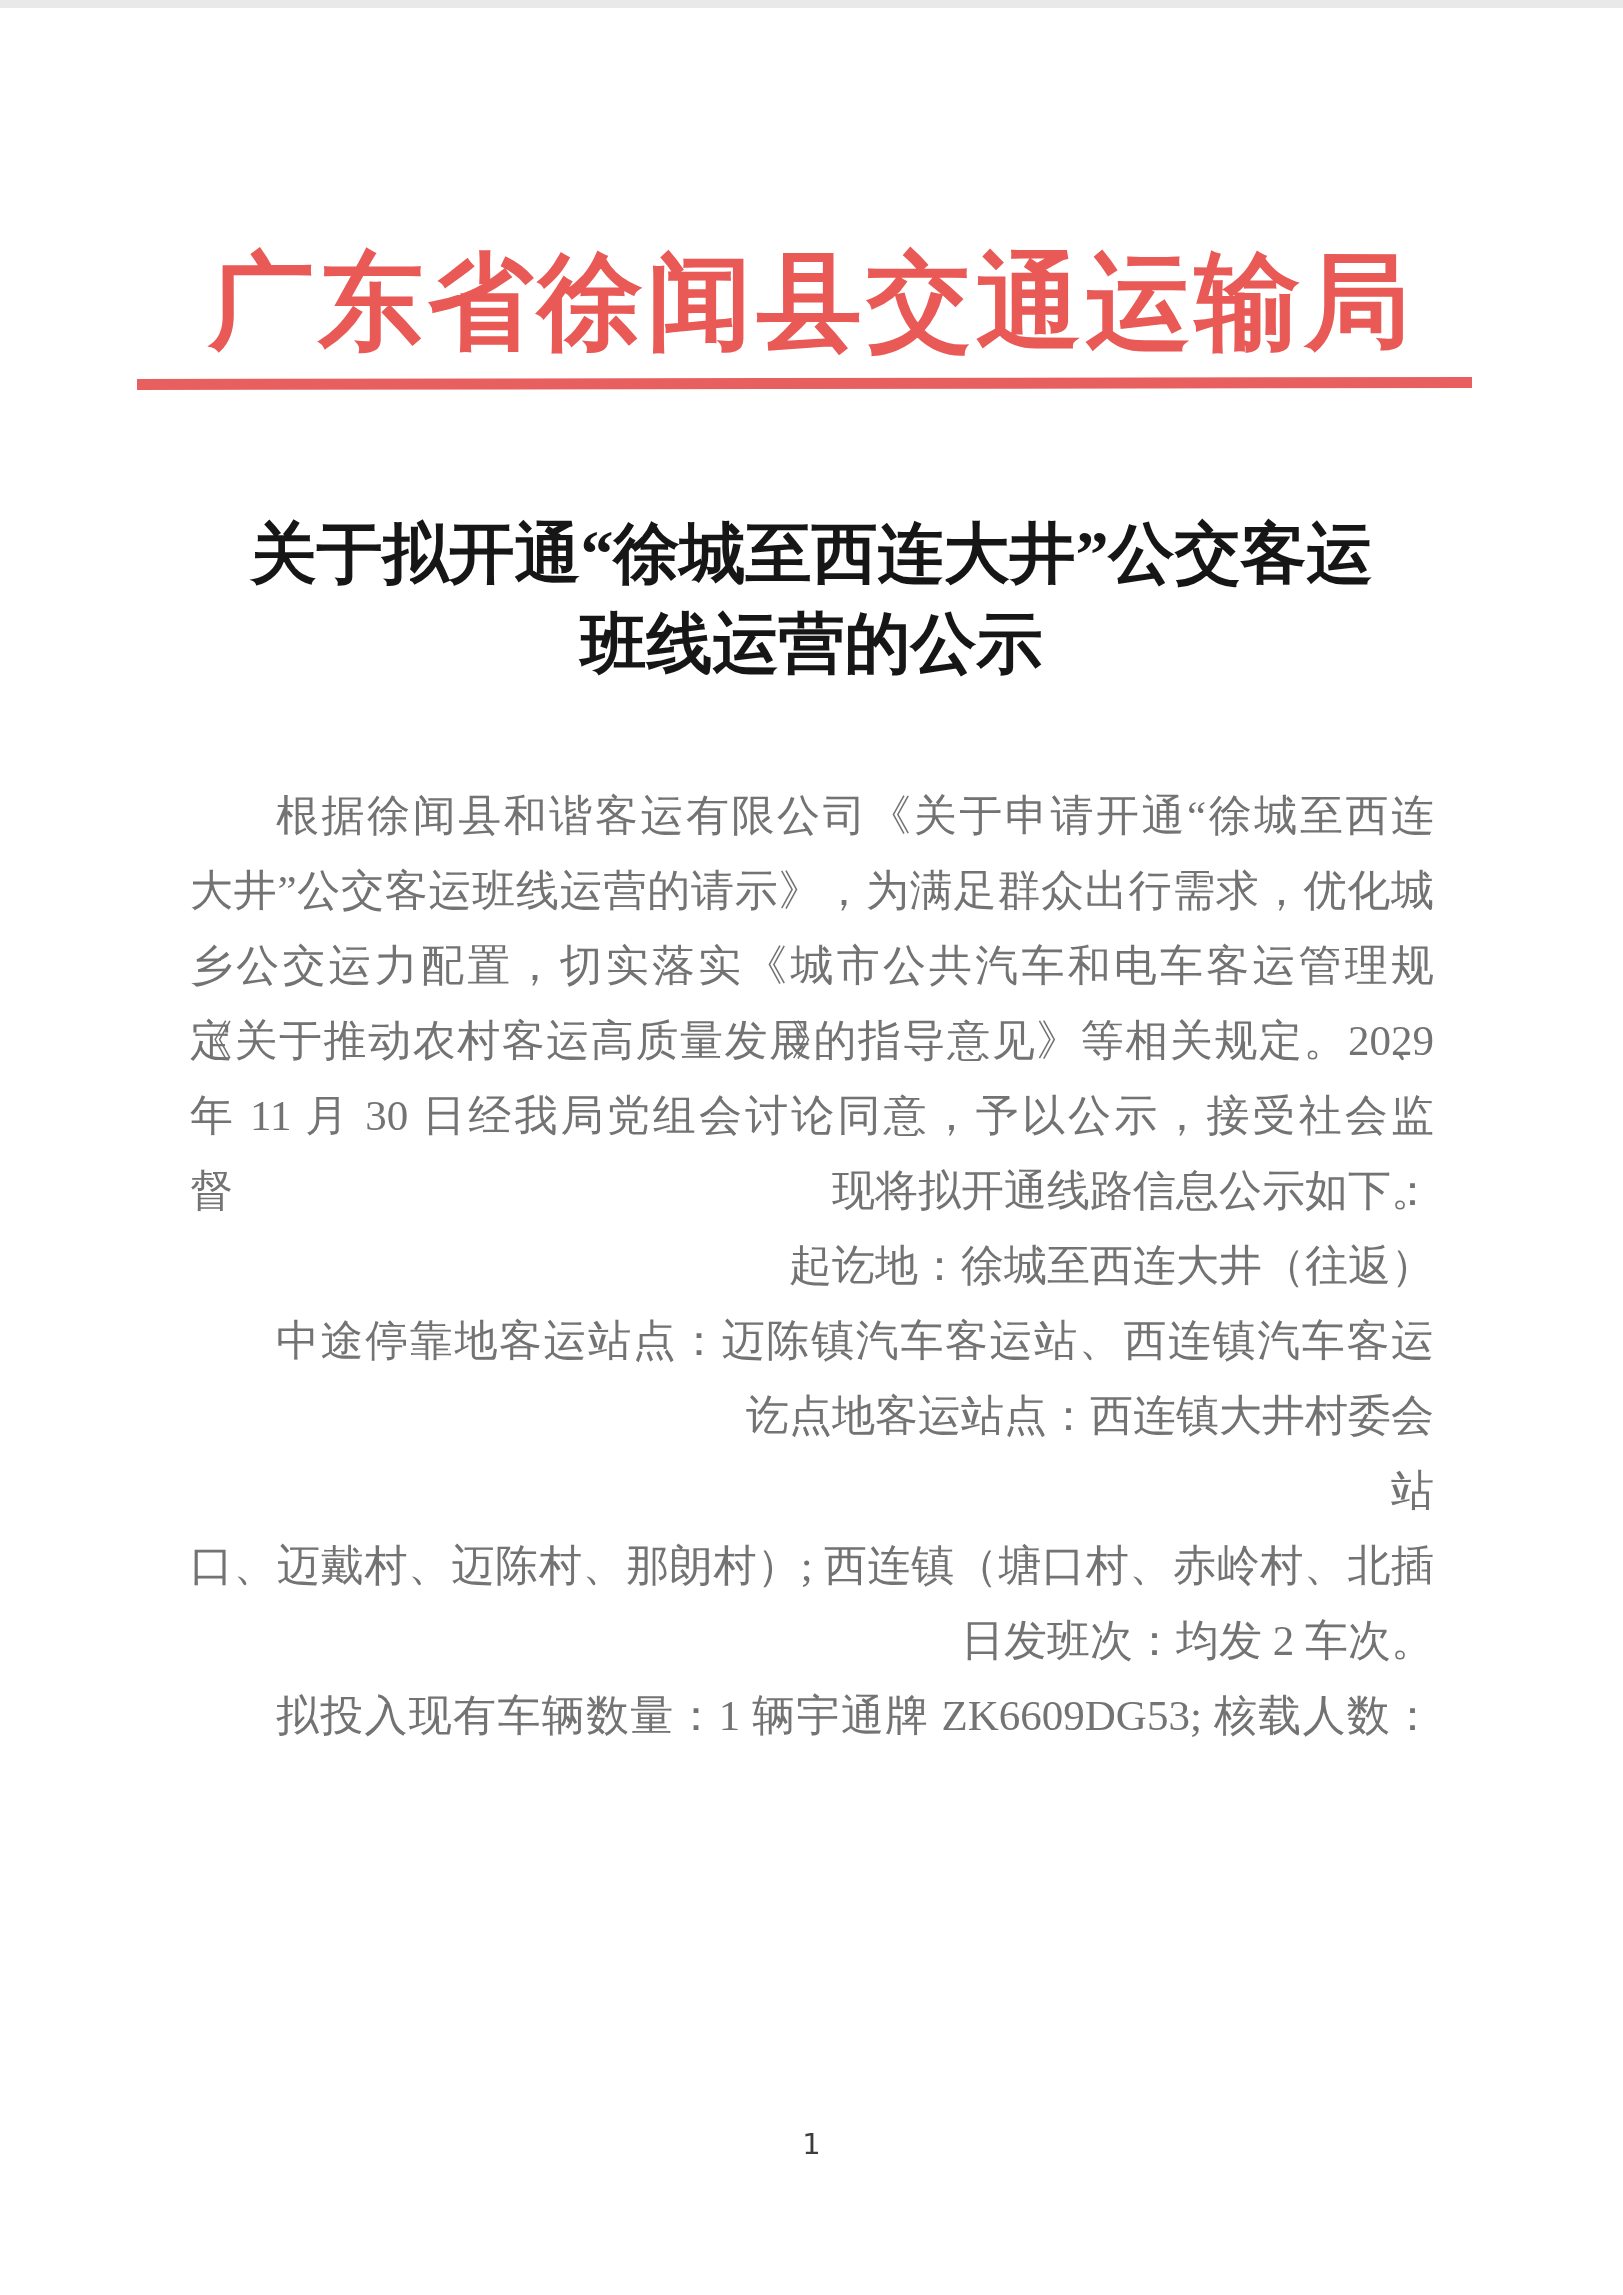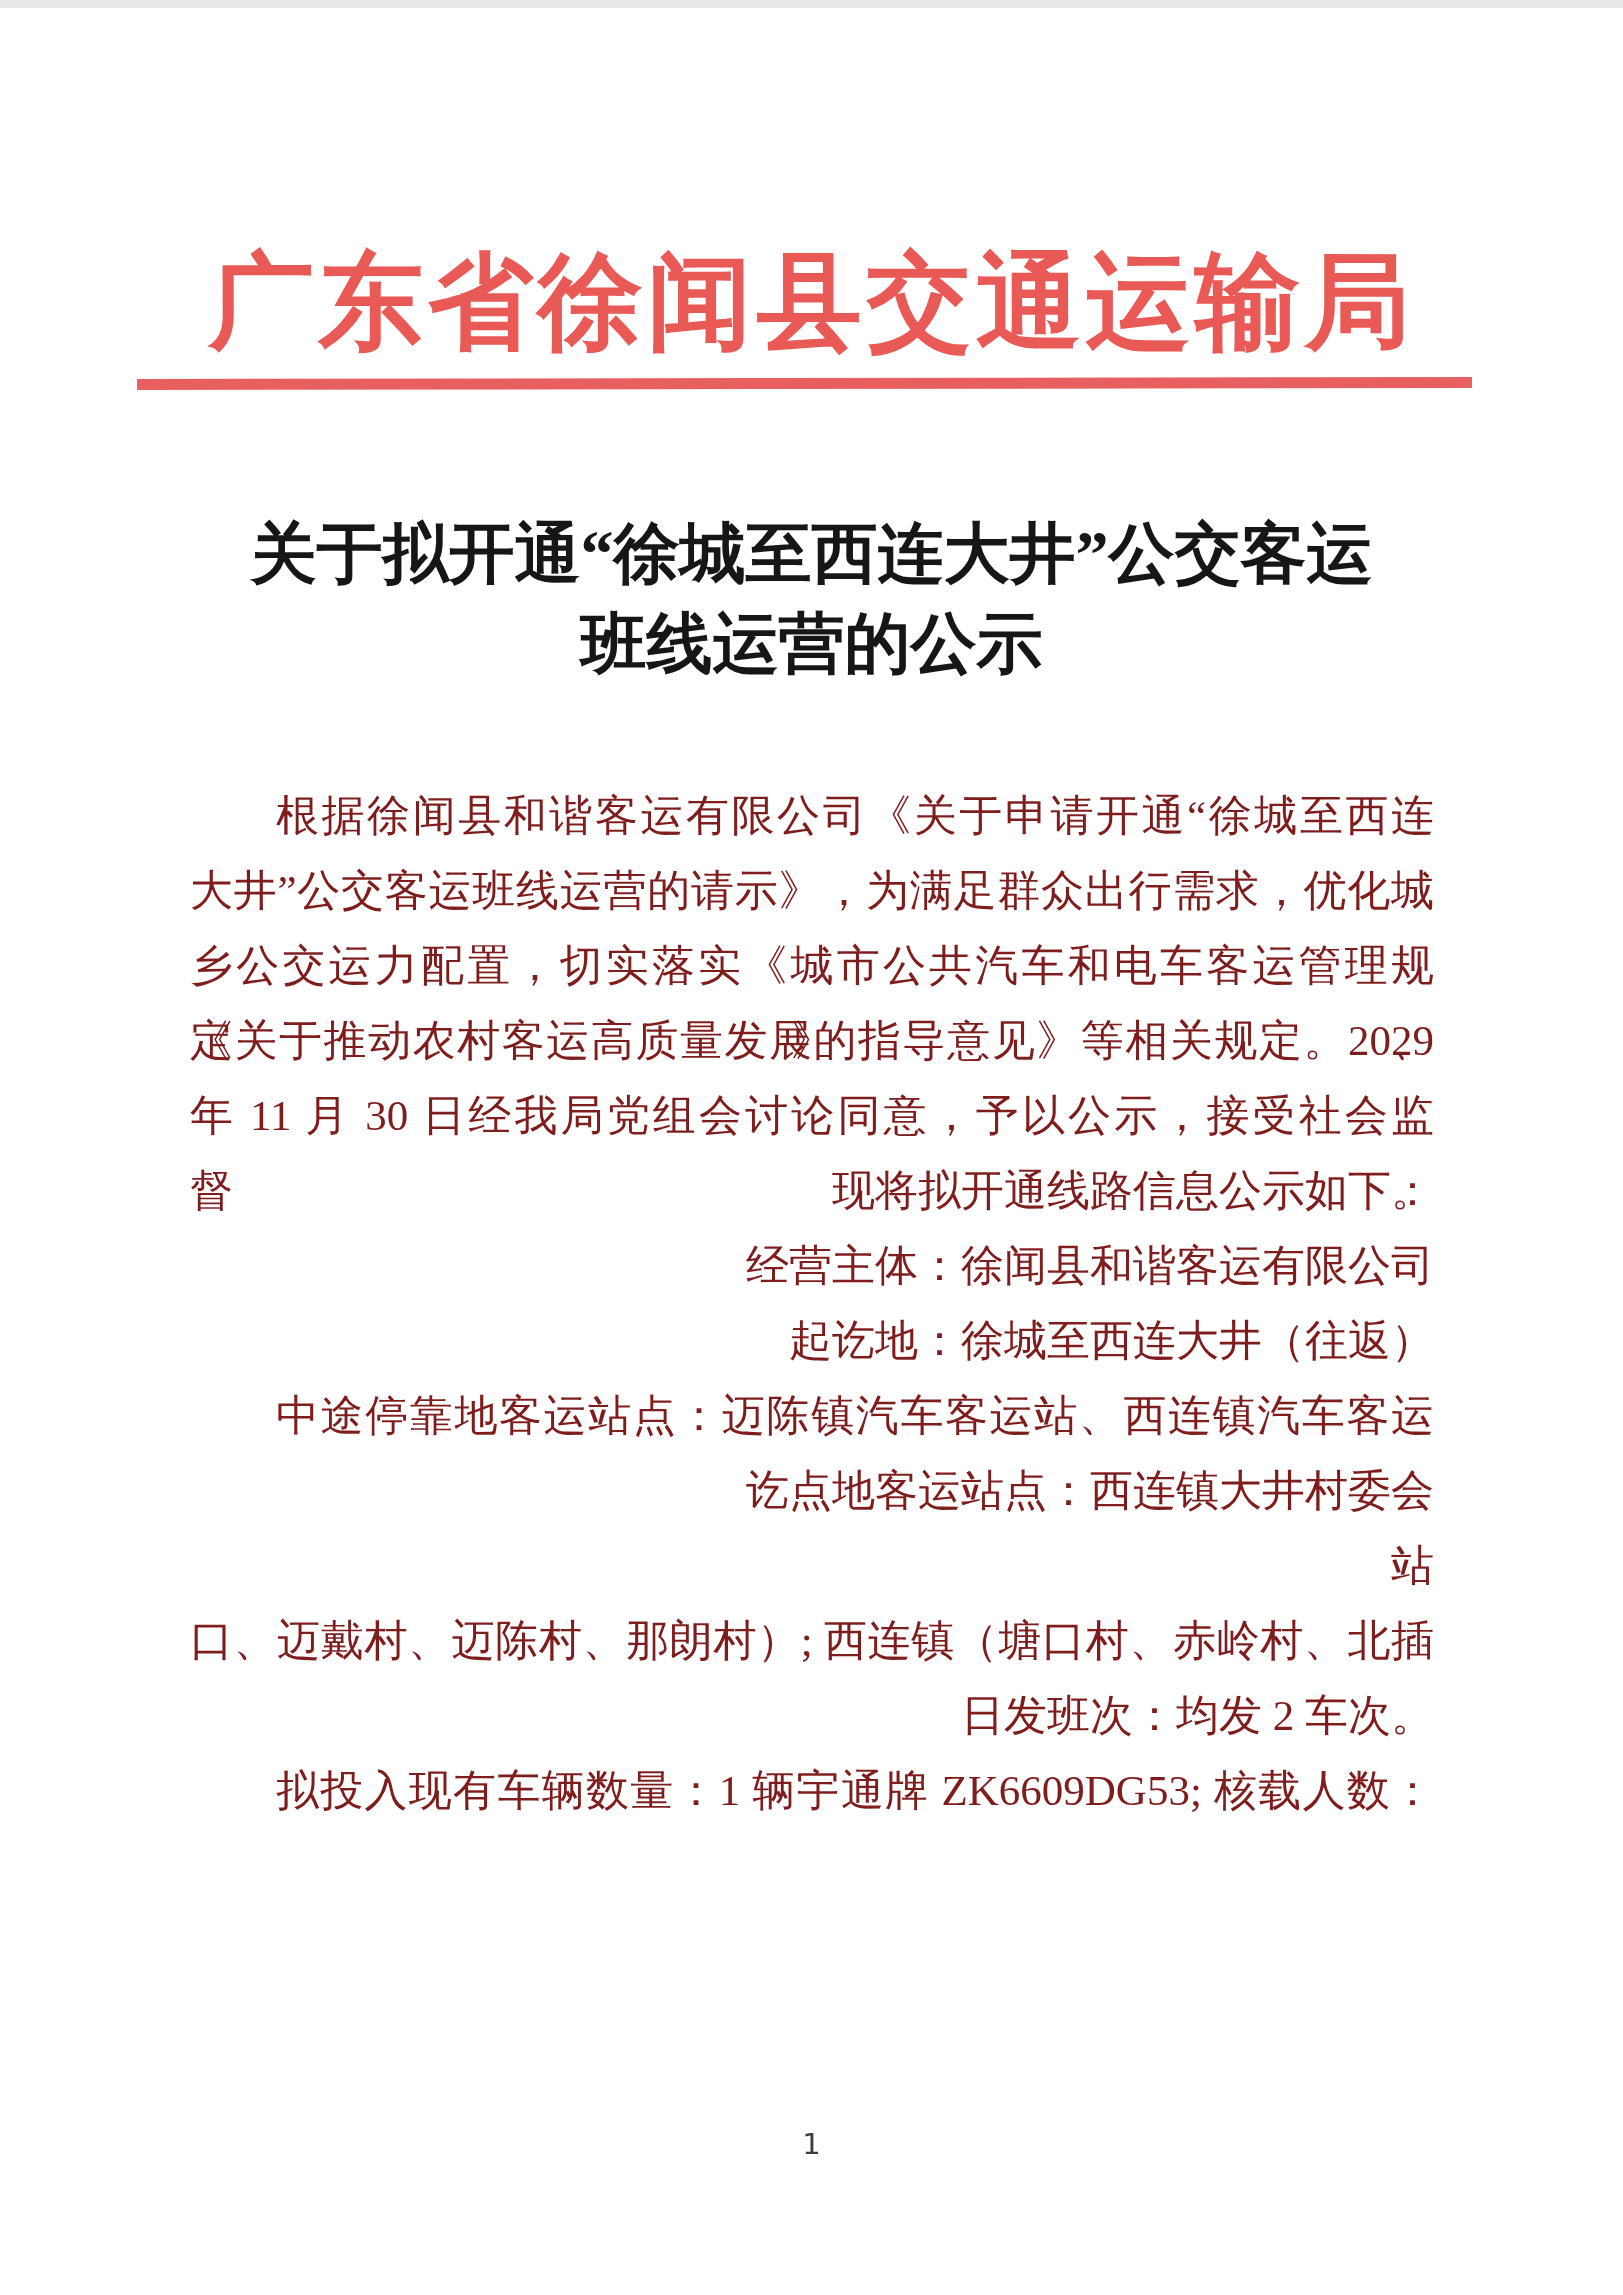--- a/index.html
+++ b/index.html
@@ -53,21 +53,21 @@
     line-height: 90px;
     color: #161616;
   }
   
   .body-text {
     position: absolute;
     top: 770px;
     left: 190px;
     width: 1244px;
     font-size: 43px;
-    color: #7f1d1d;
+    color: #737373;
   }
   .body-text .line {
     box-sizing: border-box;
     width: 1244px;
     height: 75px;
     line-height: 75px;
     text-align: right;
   }
   .body-text .line.indent {
     padding-left: 86px;
@@ -116,21 +116,20 @@
     <div>班线运营的公示</div>
   </div>
 
   <div class="body-text">
       <div class="line indent full">根据徐闻县和谐客运有限公司《关于申请开通“徐城至西连</div>
       <div class="line full">大井”公交客运班线运营的请示》，为满足群众出行需求，优化城</div>
       <div class="line full">乡公交运力配置，切实落实《城市公共汽车和电车客运管理规定》、</div>
       <div class="line full">《关于推动农村客运高质量发展的指导意见》等相关规定。2029</div>
       <div class="line full">年 11 月 30 日经我局党组会讨论同意，予以公示，接受社会监督。</div>
       <div class="line">现将拟开通线路信息公示如下：</div>
-      <div class="line indent">经营主体：徐闻县和谐客运有限公司</div>
       <div class="line indent">起讫地：徐城至西连大井（往返）</div>
       <div class="line indent full">中途停靠地客运站点：迈陈镇汽车客运站、西连镇汽车客运</div>
       <div class="line indent">讫点地客运站点：西连镇大井村委会</div>
       <div class="line">站</div>
       <div class="line full">口、迈戴村、迈陈村、那朗村）; 西连镇（塘口村、赤岭村、北插</div>
       <div class="line indent">日发班次：均发 2 车次。</div>
       <div class="line indent full">拟投入现有车辆数量：1 辆宇通牌 ZK6609DG53; 核载人数：</div>
     </div>
 
   <div class="page-number">1</div>

